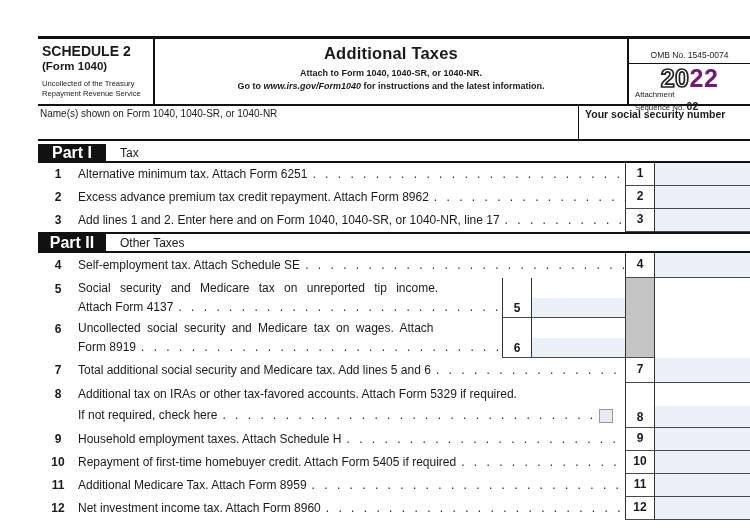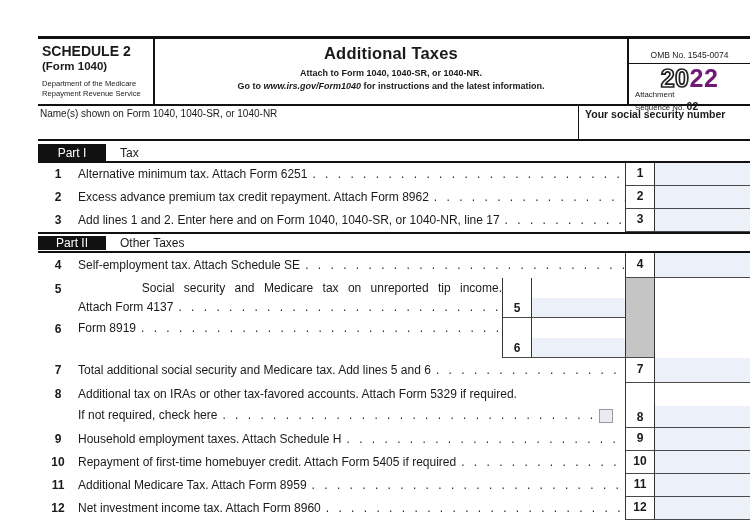--- a/index.html
+++ b/index.html
@@ -32,40 +32,40 @@
 
   
   .namerow { display:flex; height:35px; border-bottom:2px solid #111; }
   .name-cell { flex:1; font-size:10px; padding:2px 0 0 2px; }
   .ssn-cell { width:172px; border-left:1.5px solid #111; font-size:10.5px; font-weight:bold; padding:2px 0 0 6px; }
 
   
   .partbar { display:flex; height:19px; border-bottom:2px solid #111; }
   .partbar.p1 { margin-top:3px; }
   .partbar.p2 { border-top:2px solid #111; height:21px;align-items:center; }
-  .p-label { background:#111; color:#fff; font-weight:normal; font-size:12px; width:68px; text-align:center; display:flex; align-items:center; justify-content:center; }
+  .p-label { background:#111; color:#fff; font-weight:bold; font-size:16px; width:68px; text-align:center; display:flex; align-items:center; justify-content:center; }
   .p-title { font-weight:normal; font-size:12px; display:flex; align-items:center; padding-left:14px; }
 
   
   .row { display:flex; height:23px; }
   .row.tall { height:25px; }
   .rnum { width:40px; text-align:center; font-weight:bold; font-size:12px; line-height:23px; }
   .rtext { flex:1; min-width:0; display:flex; font-size:12px; line-height:23px; white-space:nowrap; overflow:hidden; }
   .leader { flex:1 1 0; min-width:0; overflow:hidden; white-space:nowrap; padding:0 4px 0 5px; letter-spacing:3px; color:#222; }
   .cnum { width:30px; border-left:1.5px solid #333; border-right:1.5px solid #333; border-bottom:1.5px solid #4a4a4a;
           text-align:center; font-weight:bold; font-size:12px; line-height:21px; }
   .camt { width:95px; background:#ecf0f8; border-bottom:1.5px solid #4a4a4a; }
 
   
   .block56 { display:flex; height:80px; }
   .col-left { width:587px; }
   .subrow { display:flex; height:40px; }
   .subrow .rnum { line-height:20px; padding-top:1px; }
   .stext { width:424px; min-width:0; font-size:12px; line-height:19px; padding-top:1px; }
-  .stext .t1.j5 { word-spacing:6px;text-align:right; }
+  .stext .t1.j5 { word-spacing:6px; }
   .stext .t1.j6 { word-spacing:3px; }
   .stext .t2 { display:flex; min-width:0; white-space:nowrap; overflow:hidden; }
   .icnum { width:30px; border-left:1.5px solid #333; border-right:1.5px solid #333; border-bottom:1.5px solid #4a4a4a;
            display:flex; align-items:flex-end; justify-content:center; font-weight:bold; font-size:12px; padding-bottom:2px; }
   .icamt { width:93px; border-bottom:1.5px solid #4a4a4a; position:relative; }
   .icamt .fill { position:absolute; left:0; right:0; bottom:0; height:19px; background:#ecf0f8; }
   .col-gray { width:30px; background:#c5c5c5; border-left:1.5px solid #333; border-right:1.5px solid #333; border-bottom:1.5px solid #4a4a4a; }
   .col-white { width:95px; }
 
   
@@ -82,21 +82,21 @@
 <body>
 
 <div class="page">
   <div class="form">
 
     <div class="hdr">
       <div class="h-left">
         <div class="h-sched">SCHEDULE 2</div>
         <div class="h-form">(Form 1040)</div>
         <div class="h-dept">
-          <div>Department of the Medicare</div>
+          <div>Uncollected of the Treasury</div>
           <div>Repayment Revenue Service</div>
         </div>
       </div>
       <div class="h-center">
         <div class="h-title">Additional Taxes</div>
         <div class="h-sub">Attach to Form 1040, 1040-SR, or 1040-NR.</div>
         <div class="h-goto"><span>Go to </span><span class="url">www.irs.gov/Form1040</span><span> for instructions and the latest information.</span></div>
       </div>
       <div class="h-right">
         <div class="h-omb">OMB No. 1545-0074</div>
@@ -175,20 +175,21 @@
               </div>
           </div>
           <div class="icnum">5</div>
           <div class="icamt">
               <div class="fill"></div>
             </div>
         </div>
         <div class="subrow">
           <div class="rnum">6</div>
           <div class="stext">
+            <div class="t1 j6">Uncollected social security and Medicare tax on wages. Attach</div>
             <div class="t2">
                 <span>Form 8919</span>
                 <span class="leader"><span>. . . . . . . . . . . . . . . . . . . . . . . . . . . . . . . . . . . . . . . .</span></span>
               </div>
           </div>
           <div class="icnum">6</div>
           <div class="icamt">
               <div class="fill"></div>
             </div>
         </div>

